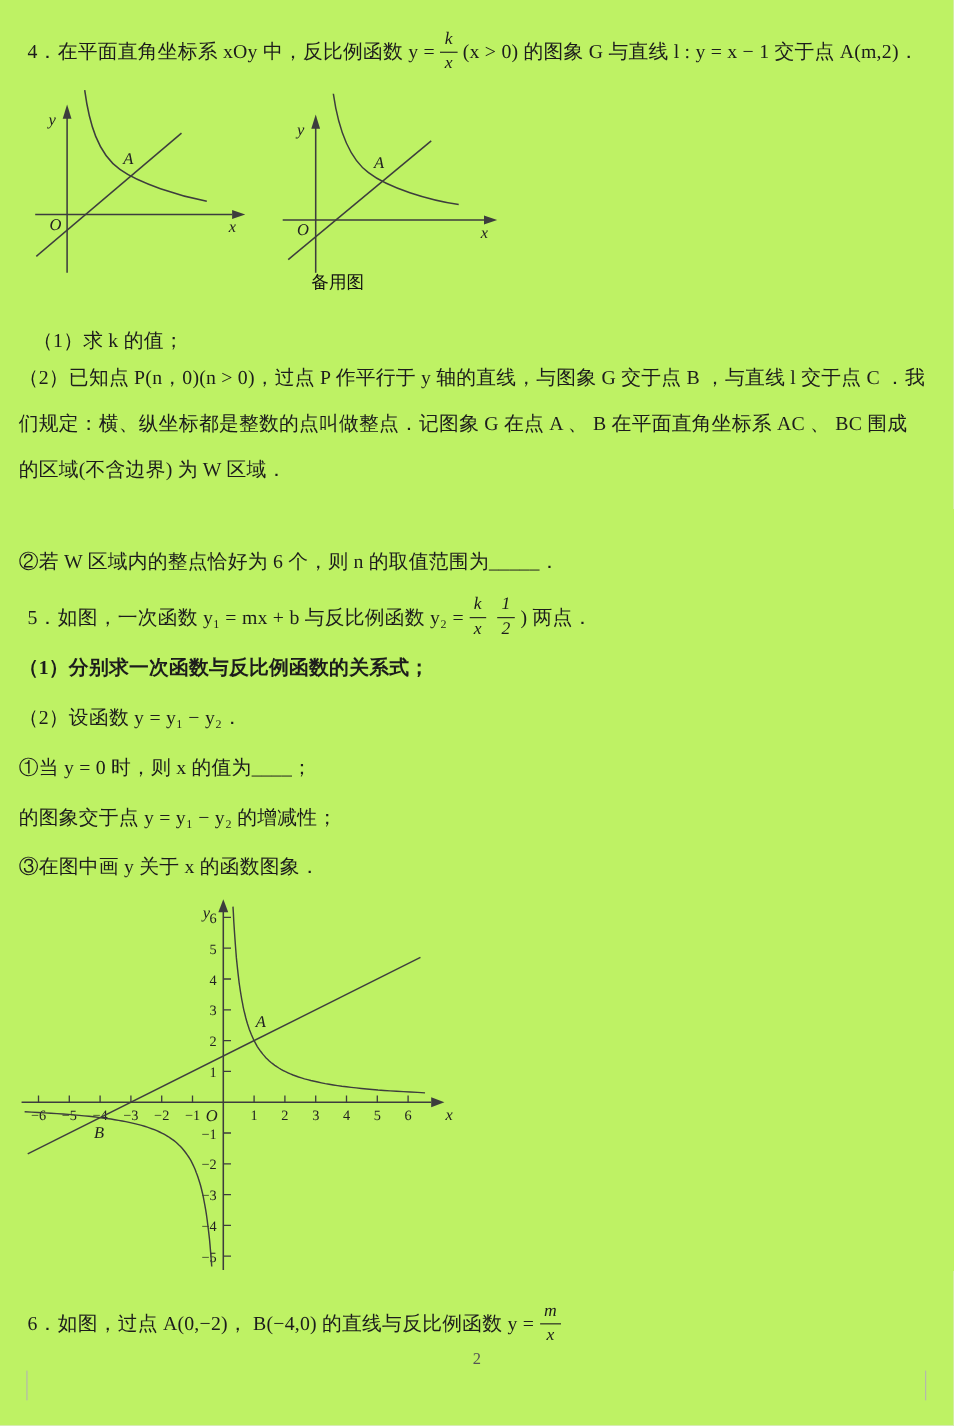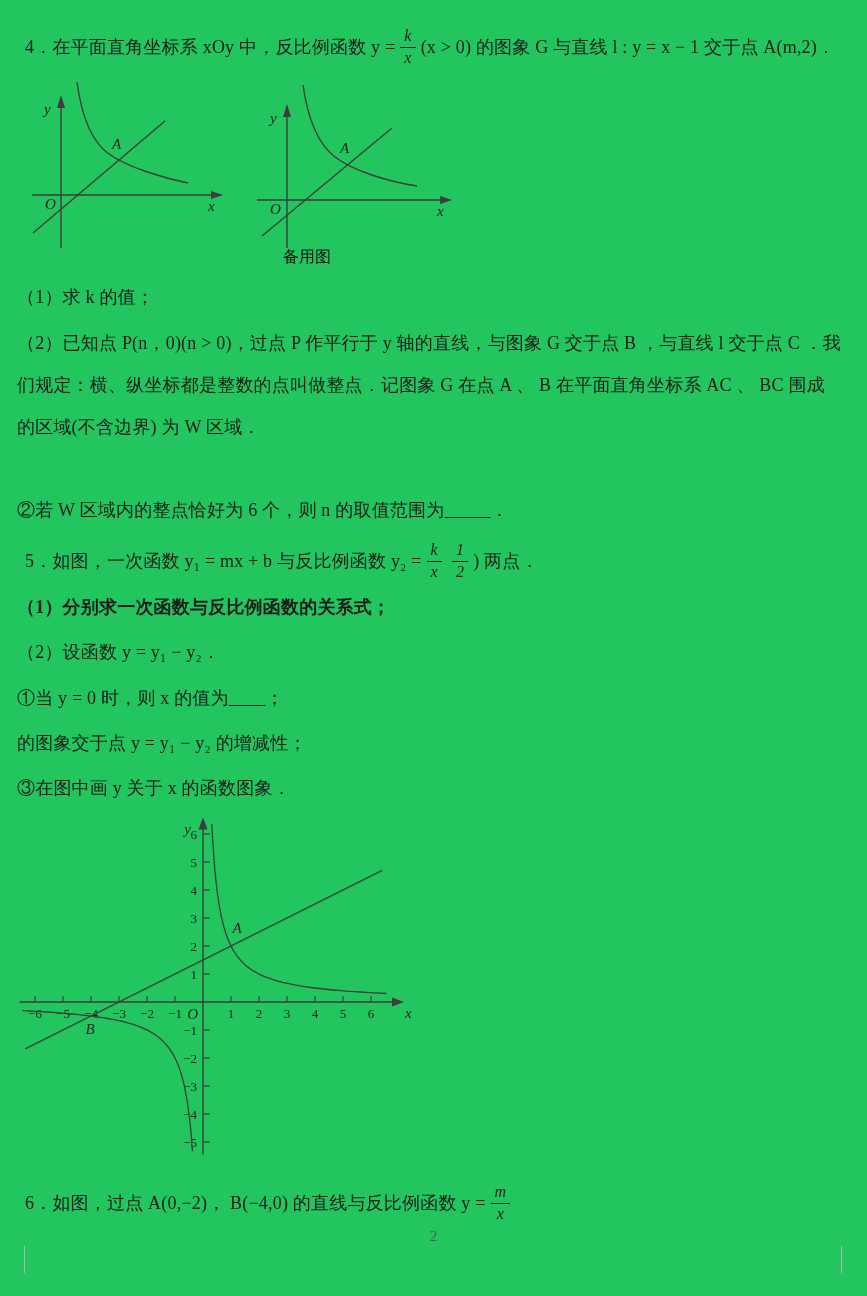--- a/index.html
+++ b/index.html
@@ -1,16 +1,16 @@
 <!DOCTYPE html>
 <html><head>
 <meta charset="utf-8">
 <style>
   html,body{margin:0;padding:0;background:#e8e8e8;}
-  #page{position:relative;width:867px;height:1296px;background:#22c55e;margin:0 auto;
+  #page{position:relative;width:867px;height:1296px;background:#bef264;margin:0 auto;
         font-family:"Liberation Serif","DejaVu Serif",serif;color:#1c1c1c;overflow:hidden;}
   .tline{position:absolute;left:17px;font-size:18px;line-height:23px;white-space:pre;
          letter-spacing:0.2px;color:#1c1c1c;}
   .mline{position:absolute;left:25px;height:52px;display:flex;align-items:center;
          font-size:18px;white-space:pre;letter-spacing:0.2px;color:#1c1c1c;}
   .frac{display:inline-flex;flex-direction:column;align-items:center;margin:0 5px;
         font-style:italic;font-size:16px;line-height:1.15;}
   .frac .num{border-bottom:1.3px solid #1c1c1c;padding:0 4px 1px;}
   .frac .den{padding-top:1px;}
   .figure{position:absolute;}
@@ -53,21 +53,21 @@
     <line x1="12" y1="151" x2="142" y2="43" class="fig-stroke"></line>
     <path d="M 53,0 C 57,28 65,57 85,72 C 103,86 140,97 167,101" class="fig-stroke"></path>
     <text x="20" y="38" class="axis-label">y</text>
     <text x="187" y="131" class="axis-label">x</text>
     <text x="20" y="129" class="axis-label">O</text>
     <text x="90" y="68" class="point-label">A</text>
   </svg>
 
   <div id="spare-label">备用图</div>
 
-  <div class="tline" style="top:286px;">（1）求 k 的值；</div>
+  <div class="tline" style="top:298px;margin-left:13px;">（1）求 k 的值；</div>
   <div class="tline" style="top:332px;">（2）已知点 P(n，0)(n &gt; 0)，过点 P 作平行于 y 轴的直线，与图象 G 交于点 B ，与直线 l 交于点 C ．我</div>
   <div class="tline" style="top:374px;">们规定：横、纵坐标都是整数的点叫做整点．记图象 G 在点 A 、 B 在平面直角坐标系 AC 、 BC 围成</div>
   <div class="tline" style="top:416px;">的区域(不含边界) 为 W 区域．</div>
   <div class="tline" style="top:499px;">②若 W 区域内的整点恰好为 6 个，则 n 的取值范围为_____．</div>
 
   <div class="mline" style="top:535px;"><span>5．如图，一次函数 y₁ = mx + b 与反比例函数 y₂ =</span><span class="frac"><span class="num">k</span><span class="den">x</span></span><span class="frac"><span class="num">1</span><span class="den">2</span></span><span>) 两点．</span></div>
 
   <div class="tline" style="top:596px;font-weight:bold;">（1）分别求一次函数与反比例函数的关系式；</div>
   <div class="tline" style="top:641px;">（2）设函数 y = y₁ − y₂．</div>
   <div class="tline" style="top:687px;">①当 y = 0 时，则 x 的值为____；</div>

